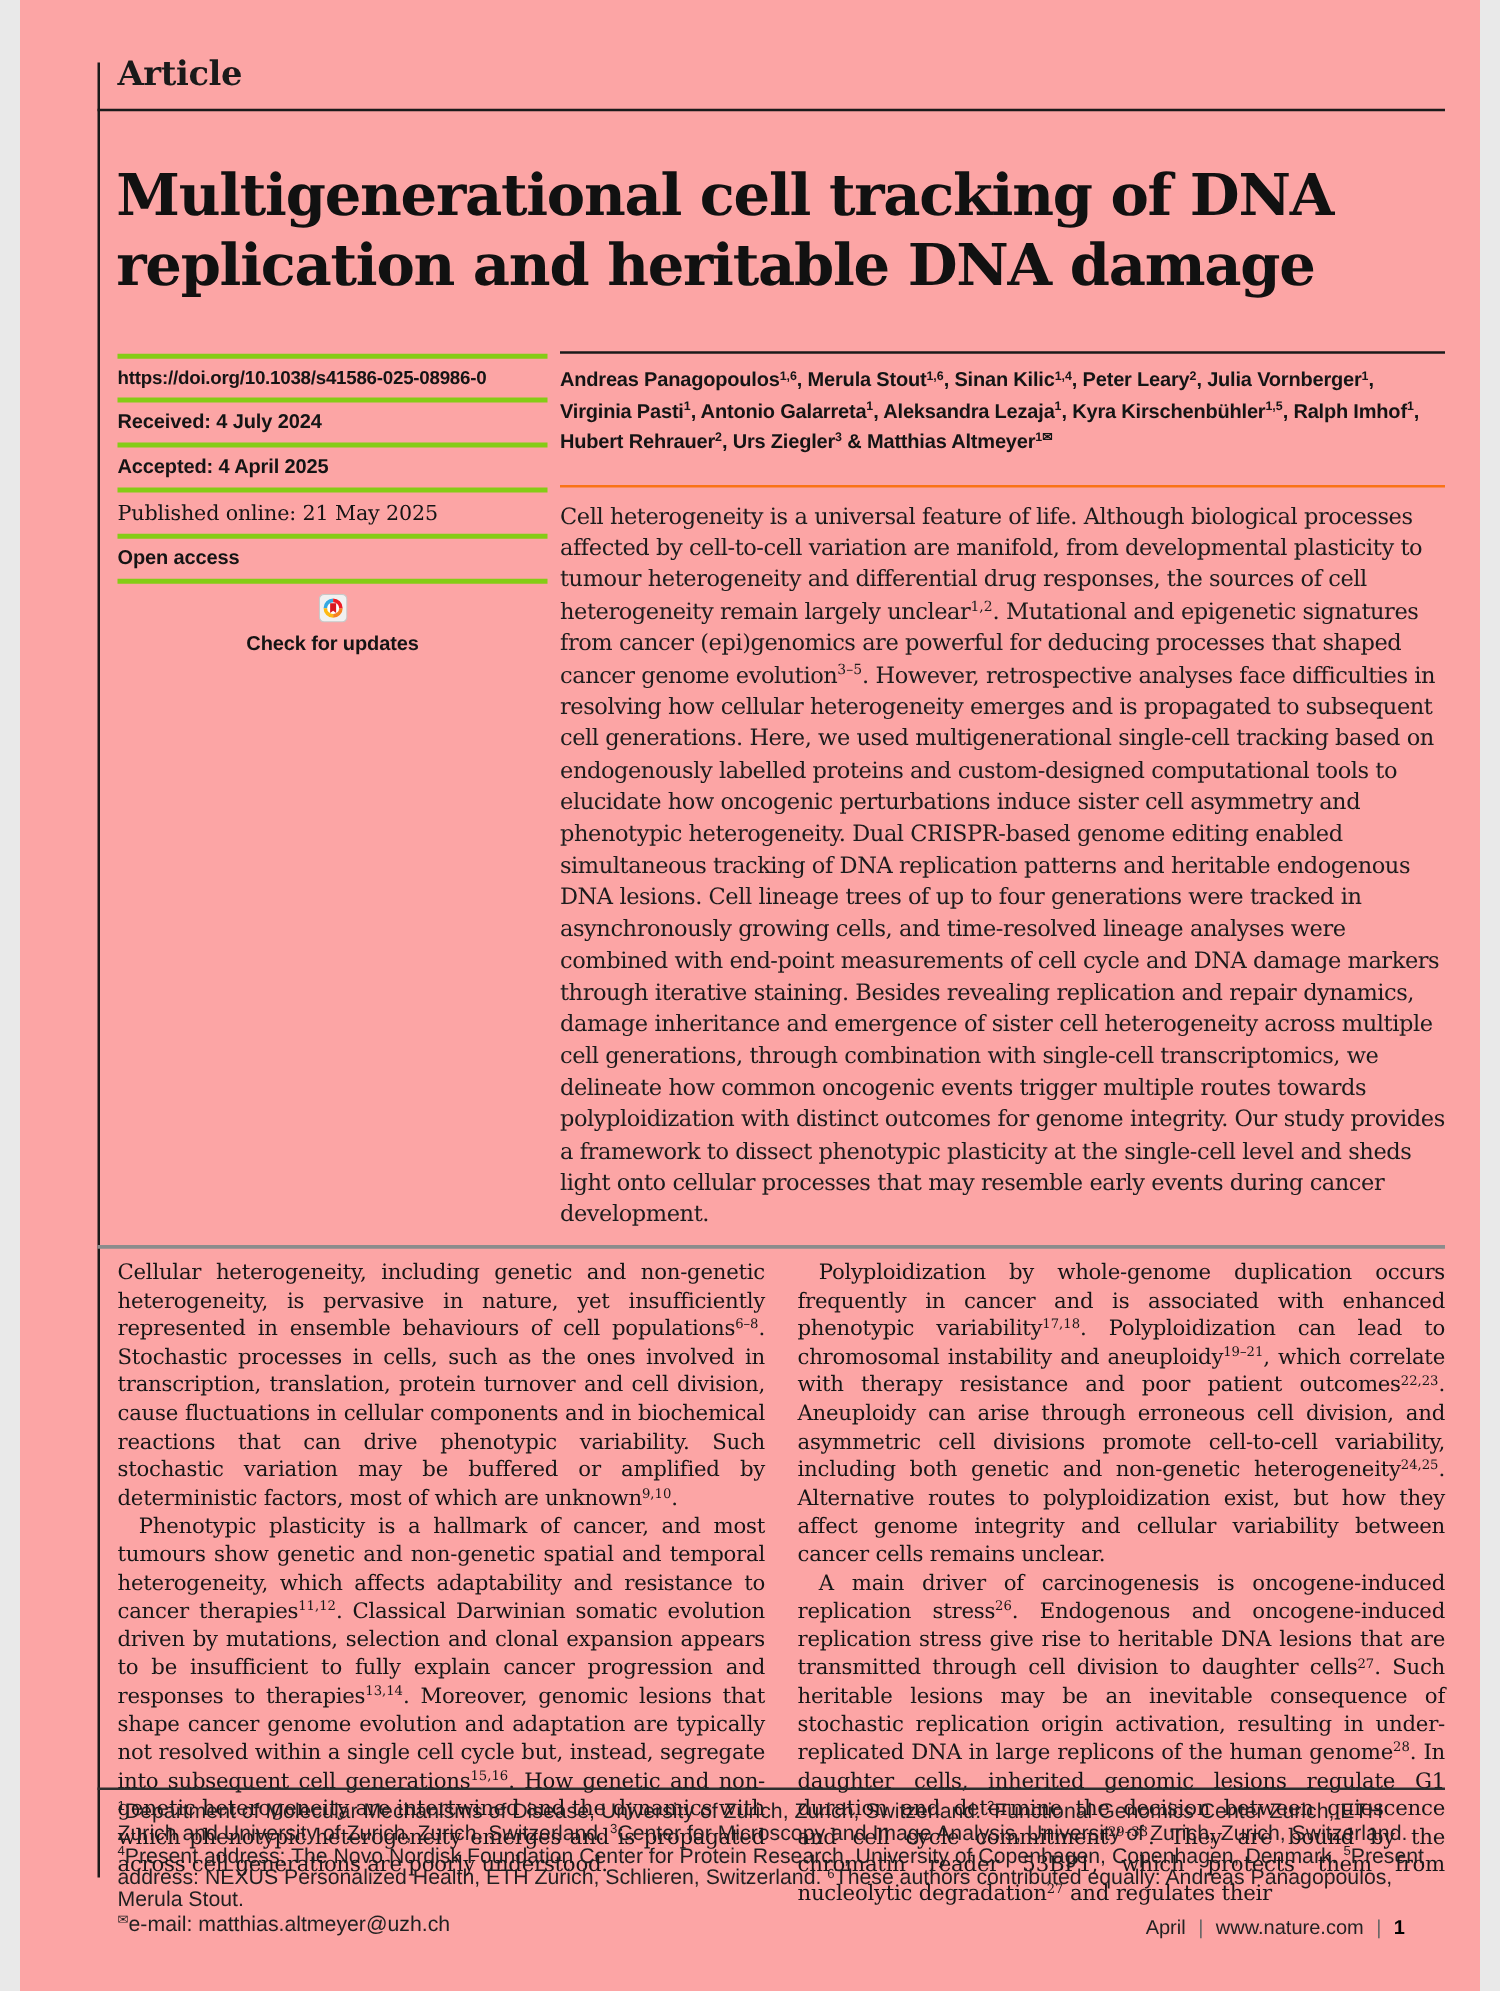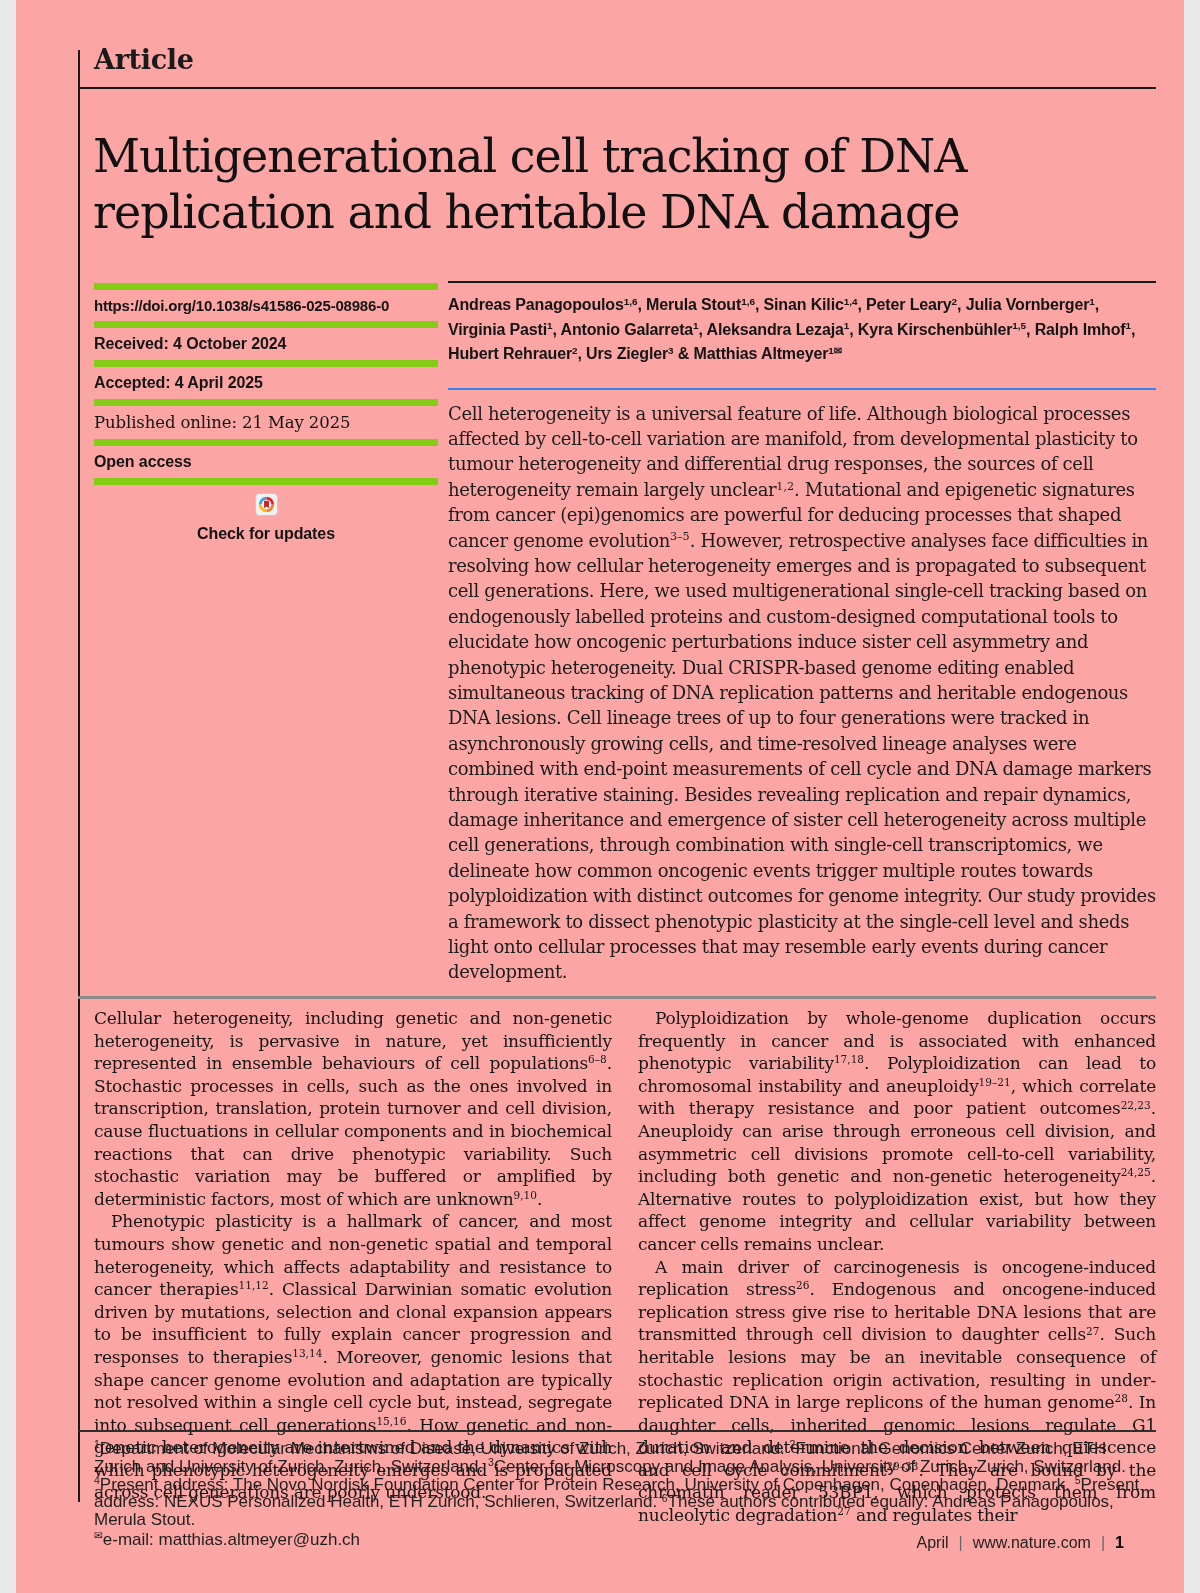--- a/index.html
+++ b/index.html
@@ -9,42 +9,42 @@
     font-family:"DejaVu Serif",serif;
   }
   sup{font-size:62%;line-height:0;vertical-align:baseline;position:relative;top:-0.55em;letter-spacing:0;}
 
   .vrule{position:absolute;left:62px;top:50px;width:2px;height:1452px;background:#1a1a1a;}
 
   .kicker{position:absolute;left:78px;top:44px;font-size:27px;font-weight:bold;letter-spacing:-0.3px;}
   .article-rule{position:absolute;left:62px;top:87px;width:1078px;height:2px;background:#1a1a1a;}
   .title{
     position:absolute;left:77px;top:97px;width:1063px;
-    font-size:46px;line-height:56px;font-weight:normal;letter-spacing:-1px;color:#111;
+    font-size:46px;line-height:56px;font-weight:bold;letter-spacing:-1px;color:#111;
   }
 
   .meta{position:absolute;left:78px;top:283px;width:344px;}
   .meta-row{
-    border-top:7px solid #84cc16;padding:7px 0 7px 0;
+    border-top:4px solid #84cc16;padding:7px 0 7px 0;
     font-family:"Liberation Sans",sans-serif;font-size:16px;font-weight:bold;
     letter-spacing:-0.1px;color:#141414;
   }
   .meta-row.doi{font-size:15px;letter-spacing:-0.2px;}
   .meta-row.published{font-family:"DejaVu Serif",serif;font-weight:normal;font-size:16.5px;}
   .meta-row.check{display:flex;align-items:center;gap:9px;padding-top:8px;padding-bottom:0;flex-direction:column;}
   .crossmark{display:inline-flex;width:23px;height:23px;flex:0 0 auto;}
 
   .authcol{position:absolute;left:432px;top:281px;width:708px;}
   .authors{
     border-top:2px solid #1a1a1a;padding-top:10px;
     font-family:"Liberation Sans",sans-serif;font-weight:bold;
     font-size:16px;line-height:24.5px;letter-spacing:-0.15px;color:#141414;
   }
   .abstract{
-    margin-top:21px;border-top:2px solid #3b82f6;padding-top:11px;
+    margin-top:21px;border-top:2px solid #f97316;padding-top:11px;
     font-size:18px;line-height:25.4px;letter-spacing:-0.35px;color:#1c1c1c;
   }
 
   .body-rule{position:absolute;left:62px;top:996px;width:1078px;height:3px;background:#8c8c8c;}
   .columns{position:absolute;left:78px;top:1007px;width:1062px;display:flex;gap:26px;}
   .col{width:518px;font-size:17px;line-height:22.6px;letter-spacing:-0.2px;text-align:justify;color:#161616;}
   .col p{margin:0;}
   .col p.indent{text-indent:17px;}
 
   .foot-rule{position:absolute;left:62px;top:1430px;width:1078px;height:2px;background:#2e2e2e;}
@@ -69,21 +69,21 @@
 
   <div class="vrule"></div>
 
   <div class="kicker">Article</div>
   <div class="article-rule"></div>
 
   <h1 class="title">Multigenerational cell tracking of DNA replication and heritable DNA damage</h1>
 
   <div class="meta">
     <div class="meta-row doi">https://doi.org/10.1038/s41586-025-08986-0</div>
-    <div class="meta-row">Received: 4 October 2024</div>
+    <div class="meta-row">Received: 4 July 2024</div>
     <div class="meta-row">Accepted: 4 April 2025</div>
     <div class="meta-row published">Published online: 21 May 2025</div>
     <div class="meta-row">Open access</div>
     <div class="meta-row check">
       <span class="crossmark">
         <svg viewBox="0 0 24 24" width="23" height="23" aria-hidden="true">
           <rect x="0.5" y="0.5" width="23" height="23" rx="4" fill="#f1f1f1" stroke="#c8c8c8"></rect>
           <circle cx="12" cy="12" r="8" fill="#ffffff"></circle>
           <path d="M12 4 a8 8 0 0 0 -8 8 l3 0 a5 5 0 0 1 5 -5 z" fill="#35a8e0"></path>
           <path d="M4 12 a8 8 0 0 0 8 8 l0 -3 a5 5 0 0 1 -5 -5 z" fill="#fdb913"></path>

